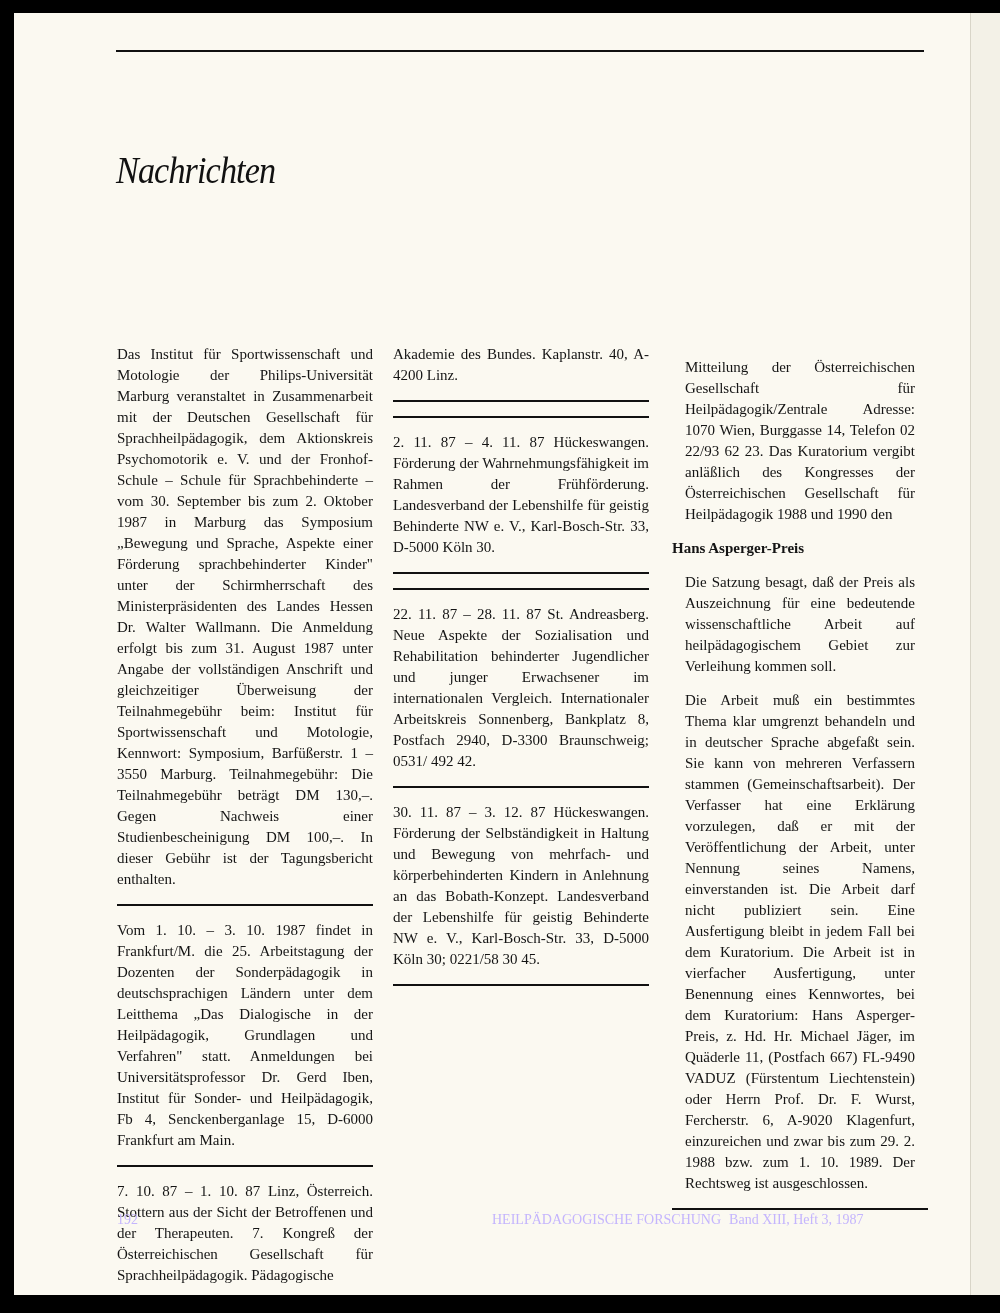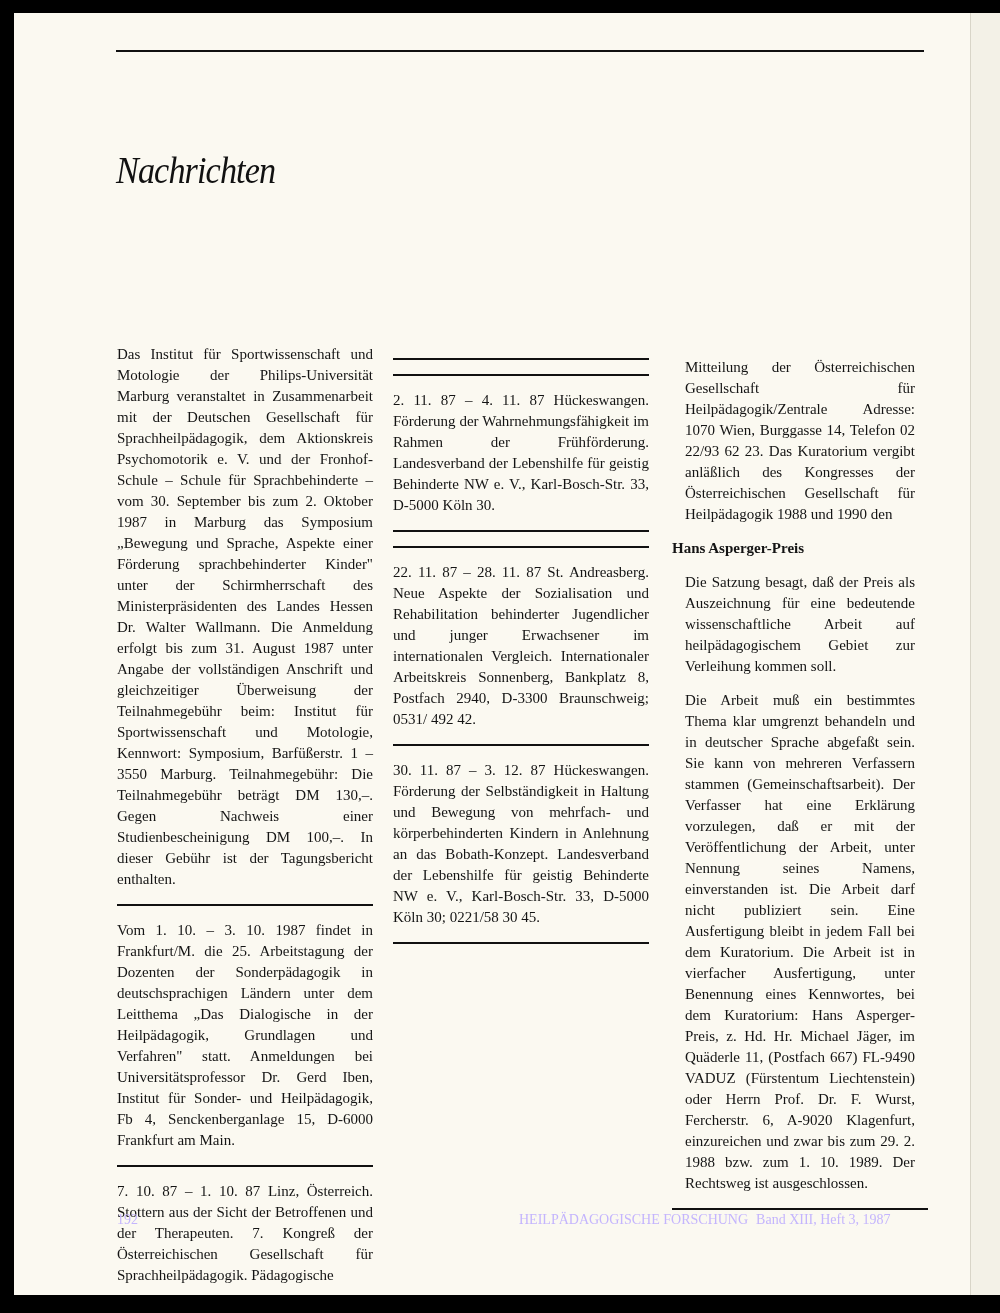--- a/index.html
+++ b/index.html
@@ -31,41 +31,42 @@
     .col2 { left: 393px; }
     .col3 { left: 672px; }
     .entry { margin: 0; }
     .rule { height: 2px; background: #111; margin: 14px 0 14px 0; width: 256px; }
     .prize-heading { font-weight: bold; margin: 0; }
     .para { margin: 13px; }
     .footer {
       position: absolute; top: 1212px; font-size: 14px; color: #c4b5fd;
     }
     .page-number { left: 117px; }
-    .journal { left: 519px; }
+    .journal { left: 492px; }
     .journal .vol { margin-left: 8px; }
   </style>
 </head>
 <body>
 
 <div class="page"></div>
 <div class="page-edge"></div>
 
 <div class="top-rule"></div>
 <div class="title">Nachrichten</div>
 
 <div class="col col1">
   <p class="entry">Das Institut für Sportwissenschaft und Motologie der Philips-Universität Marburg veranstaltet in Zusammenarbeit mit der Deutschen Gesellschaft für Sprachheilpädagogik, dem Aktionskreis Psychomotorik e. V. und der Fronhof-Schule – Schule für Sprachbehinderte – vom 30. September bis zum 2. Oktober 1987 in Marburg das Symposium „Bewegung und Sprache, Aspekte einer Förderung sprachbehinderter Kinder" unter der Schirmherrschaft des Ministerpräsidenten des Landes Hessen Dr. Walter Wallmann. Die Anmeldung erfolgt bis zum 31. August 1987 unter Angabe der vollständigen Anschrift und gleichzeitiger Überweisung der Teilnahmegebühr beim: Institut für Sportwissenschaft und Motologie, Kennwort: Symposium, Barfüßerstr. 1 – 3550 Marburg. Teilnahmegebühr: Die Teilnahmegebühr beträgt DM 130,–. Gegen Nachweis einer Studienbescheinigung DM 100,–. In dieser Gebühr ist der Tagungsbericht enthalten.</p>
   <div class="rule"></div>
   <p class="entry">Vom 1. 10. – 3. 10. 1987 findet in Frankfurt/M. die 25. Arbeitstagung der Dozenten der Sonderpädagogik in deutschsprachigen Ländern unter dem Leitthema „Das Dialogische in der Heilpädagogik, Grundlagen und Verfahren" statt. Anmeldungen bei Universitätsprofessor Dr. Gerd Iben, Institut für Sonder- und Heilpädagogik, Fb 4, Senckenberganlage 15, D-6000 Frankfurt am Main.</p>
   <div class="rule"></div>
   <p class="entry">7. 10. 87 – 1. 10. 87 Linz, Österreich. Stottern aus der Sicht der Betroffenen und der Therapeuten. 7. Kongreß der Österreichischen Gesellschaft für Sprachheilpädagogik. Pädagogische</p>
 </div>
 
 <div class="col col2">
+  <p class="entry">Akademie des Bundes. Kaplanstr. 40, A-4200 Linz.</p>
   <div class="rule"></div>
   <div class="rule"></div>
   <p class="entry">2. 11. 87 – 4. 11. 87 Hückeswangen. Förderung der Wahrnehmungsfähigkeit im Rahmen der Frühförderung. Landesverband der Lebenshilfe für geistig Behinderte NW e. V., Karl-Bosch-Str. 33, D-5000 Köln 30.</p>
   <div class="rule"></div>
   <div class="rule"></div>
   <p class="entry">22. 11. 87 – 28. 11. 87 St. Andreasberg. Neue Aspekte der Sozialisation und Rehabilitation behinderter Jugendlicher und junger Erwachsener im internationalen Vergleich. Internationaler Arbeitskreis Sonnenberg, Bankplatz 8, Postfach 2940, D-3300 Braunschweig; 0531/ 492 42.</p>
   <div class="rule"></div>
   <p class="entry">30. 11. 87 – 3. 12. 87 Hückeswangen. Förderung der Selbständigkeit in Haltung und Bewegung von mehrfach- und körperbehinderten Kindern in Anlehnung an das Bobath-Konzept. Landesverband der Lebenshilfe für geistig Behinderte NW e. V., Karl-Bosch-Str. 33, D-5000 Köln 30; 0221/58 30 45.</p>
   <div class="rule"></div>
 </div>

